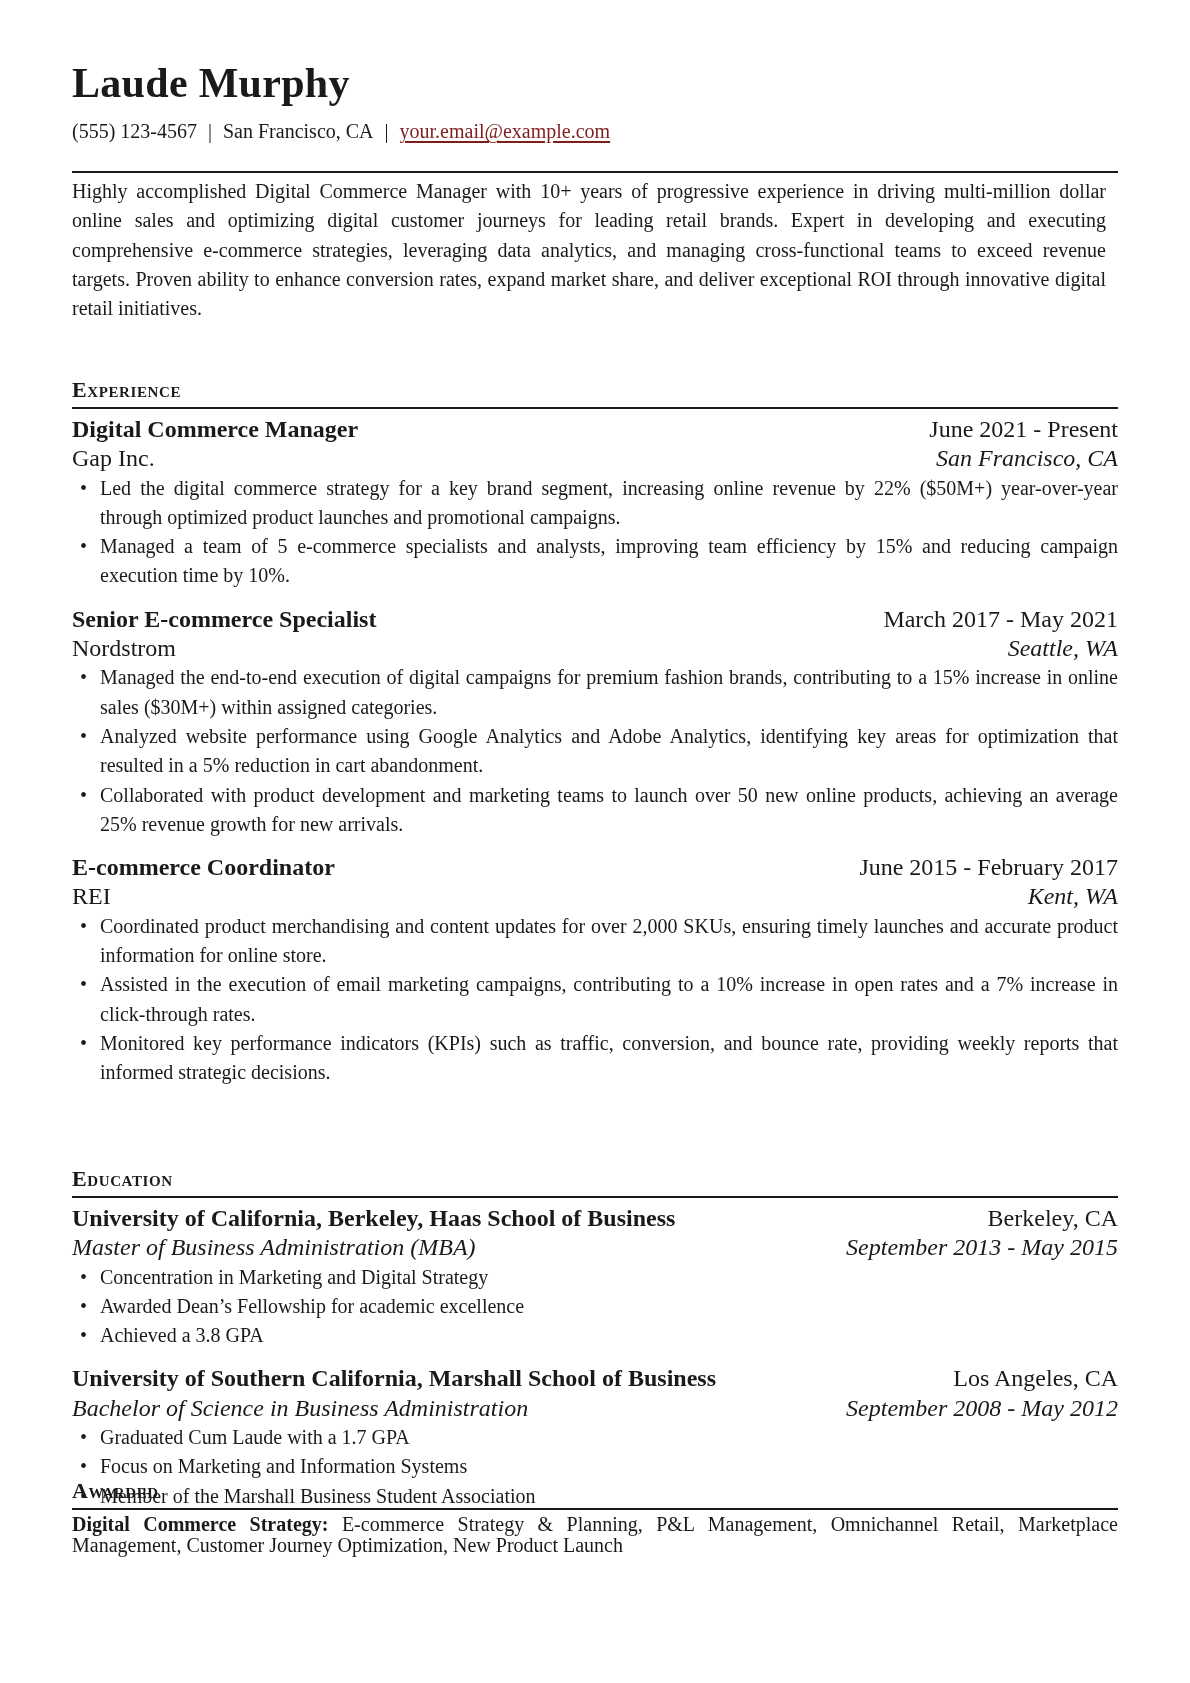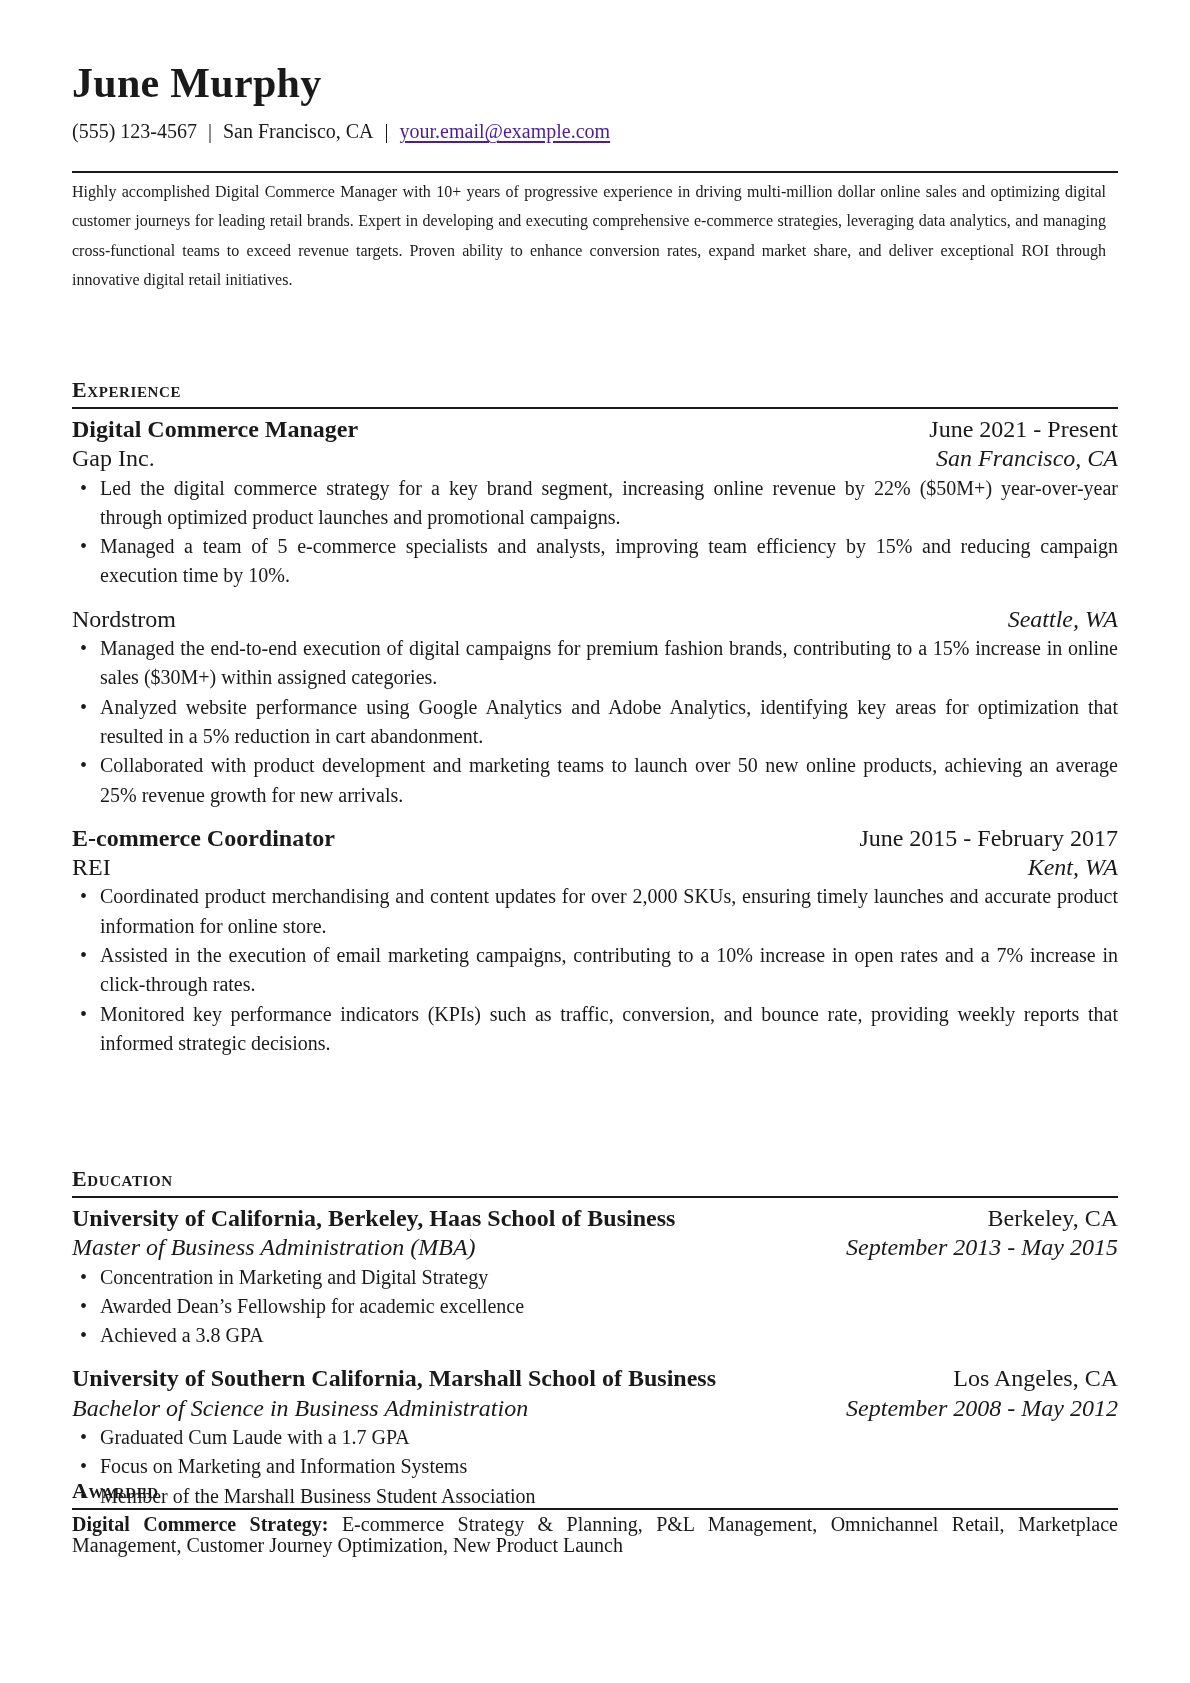--- a/index.html
+++ b/index.html
@@ -12,29 +12,29 @@
   .name {
     position: absolute; top: 58px; left: 0;
     font-size: 42px; font-weight: bold; line-height: 50px; letter-spacing: 0.3px;
     margin: 0;
   }
   .contact {
     position: absolute; top: 118px; left: 0;
     font-size: 20px; line-height: 26px; white-space: nowrap;
   }
   .contact .sep { display: inline-block; margin: 0 11px; }
-  .contact a { color: #4c1d95; text-decoration: underline; text-underline-offset: 3px; }
+  .contact a { color: #7f1d1d; text-decoration: underline; text-underline-offset: 3px; }
 
   .section { position: absolute; left: 0; width: 1046px; }
   .section-title {
     font-size: 22px; font-weight: bold; font-variant: small-caps; letter-spacing: 0.6px;
     line-height: 26px; margin: 0; height: 26px;
   }
   .rule { border: none; border-top: 2px solid #1a1a1a; margin: 4px 0 0 0; height: 0; }
-  .body-text { font-size: 16px; line-height: 29.3px; text-align: justify; margin: 4px 12px 0 0; }
+  .body-text { font-size: 20px; line-height: 29.3px; text-align: justify; margin: 4px 12px 0 0; }
 
   .entry { margin-top: 6px; }
   .entry + .entry { margin-top: 14px; }
   .row { display: flex; justify-content: space-between; font-size: 24px; line-height: 29.3px; white-space: nowrap; }
   .row .bold { font-weight: bold; }
   .row .ital { font-style: italic; }
   ul.bullets { list-style: none; margin: 0; padding: 0; }
   ul.bullets li {
     position: relative; padding-left: 28px; font-size: 20px; line-height: 29.3px;
     text-align: justify;
@@ -43,21 +43,21 @@
     position: absolute; left: 8px; top: 0; font-size: 20px;
   }
   .skills-line { font-size: 20px; line-height: 21px; margin-top: 4px; text-align: justify; }
   .skills-line .bold { font-weight: bold; }
 </style>
 </head>
 <body>
 
 <div class="page">
 
-  <h1 class="name">June Murphy</h1>
+  <h1 class="name">Laude Murphy</h1>
 
   <div class="contact">
     <span>(555) 123-4567</span><span class="sep">|</span><span>San Francisco, CA</span><span class="sep">|</span><a href="mailto:your.email@example.com">your.email@example.com</a>
   </div>
 
   <section class="section" style="top:167px;">
     <hr class="rule">
     <p class="body-text">Highly accomplished Digital Commerce Manager with 10+ years of progressive experience in driving multi-million dollar online sales and optimizing digital customer journeys for leading retail brands. Expert in developing and executing comprehensive e-commerce strategies, leveraging data analytics, and managing cross-functional teams to exceed revenue targets. Proven ability to enhance conversion rates, expand market share, and deliver exceptional ROI through innovative digital retail initiatives.</p>
   </section>
 
@@ -73,20 +73,24 @@
     <div class="row">
       <span>Gap Inc.</span>
       <span class="ital">San Francisco, CA</span>
     </div>
     <ul class="bullets">
             <li><span class="dot">•</span><span>Led the digital commerce strategy for a key brand segment, increasing online revenue by 22% ($50M+) year-over-year through optimized product launches and promotional campaigns.</span></li>
             <li><span class="dot">•</span><span>Managed a team of 5 e-commerce specialists and analysts, improving team efficiency by 15% and reducing campaign execution time by 10%.</span></li>
           </ul>
   </div>
         <div class="entry">
+    <div class="row">
+      <span class="bold">Senior E-commerce Specialist</span>
+      <span>March 2017 - May 2021</span>
+    </div>
     <div class="row">
       <span>Nordstrom</span>
       <span class="ital">Seattle, WA</span>
     </div>
     <ul class="bullets">
             <li><span class="dot">•</span><span>Managed the end-to-end execution of digital campaigns for premium fashion brands, contributing to a 15% increase in online sales ($30M+) within assigned categories.</span></li>
             <li><span class="dot">•</span><span>Analyzed website performance using Google Analytics and Adobe Analytics, identifying key areas for optimization that resulted in a 5% reduction in cart abandonment.</span></li>
             <li><span class="dot">•</span><span>Collaborated with product development and marketing teams to launch over 50 new online products, achieving an average 25% revenue growth for new arrivals.</span></li>
           </ul>
   </div>

